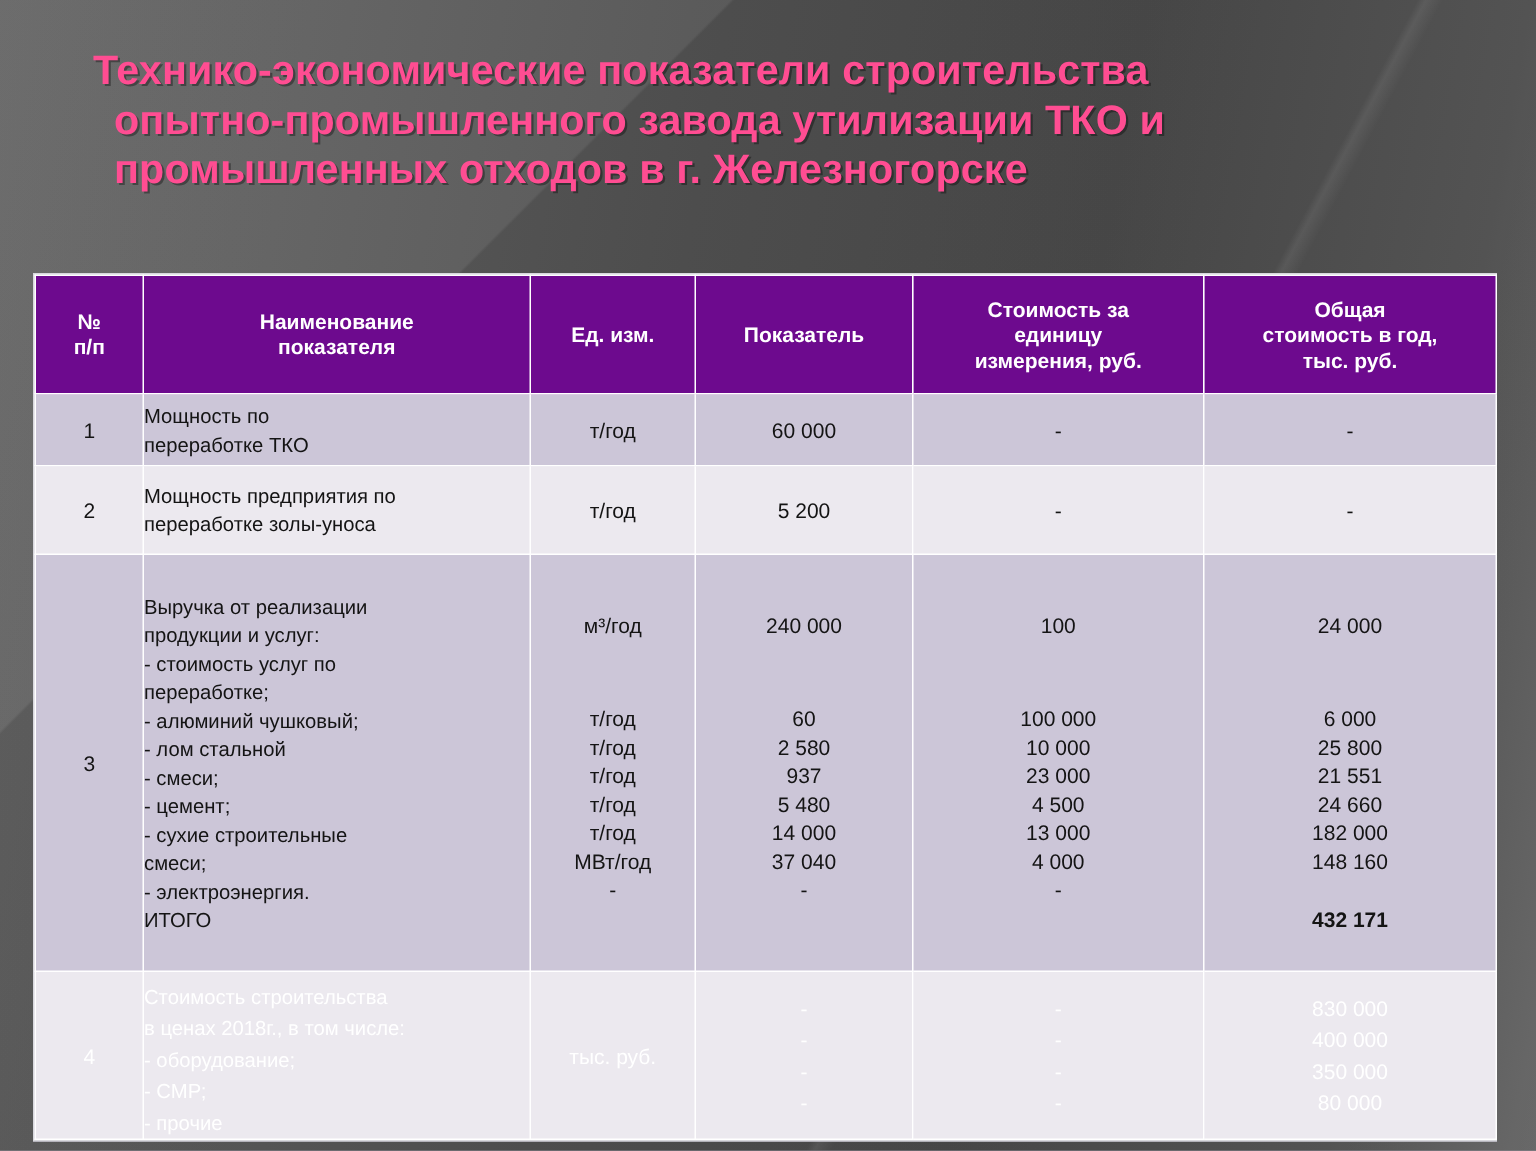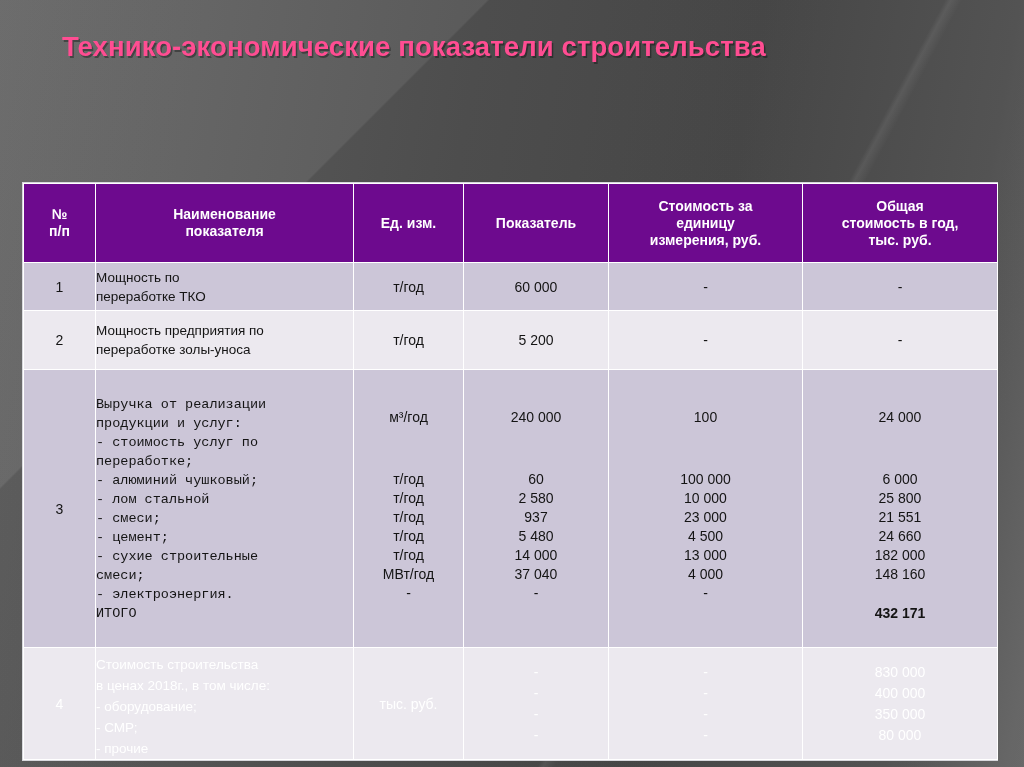--- a/index.html
+++ b/index.html
@@ -139,21 +139,21 @@
     line-height: 19px;
     margin-left: 46px;
   }
 
   tr.r1 td, tr.r2 td { height: 48px; }
   tr.r2 td { height: 59px; }
 
   
   tr.r3 td { height: 278px; vertical-align: top; padding-top: 0; }
   tr.r3 td.idx { vertical-align: middle; text-align: center; font-size: 14px; }
-  tr.r3 td.name { padding-top: 25px; font-family: Liberation Mono, monospace; }
+  tr.r3 td.name { padding-top: 25px; }
 
   .stack {
     display: block;
     text-align: center;
     font-size: 14px;
     line-height: 19px;
     padding-top: 38px;
   }
   .stack .gap {
     display: block;
@@ -177,20 +177,22 @@
 
   .nm-line { display: block; }
 </style>
 </head>
 <body>
 
 <div class="slide">
 
   <div class="title">
     <span class="ln">Технико-экономические показатели строительства</span>
+    <span class="ln">опытно-промышленного завода утилизации ТКО и</span>
+    <span class="ln">промышленных отходов в г. Железногорске</span>
   </div>
 
   <div class="table-wrap">
     <table class="kpi">
       <colgroup>
         <col class="c0">
           <col class="c1">
           <col class="c2">
         <col class="c3">
           <col class="c4">

